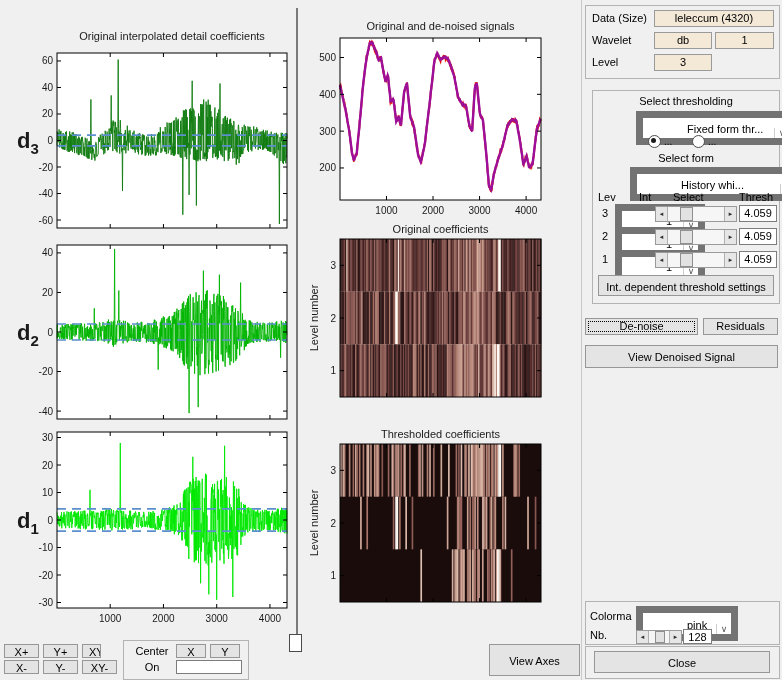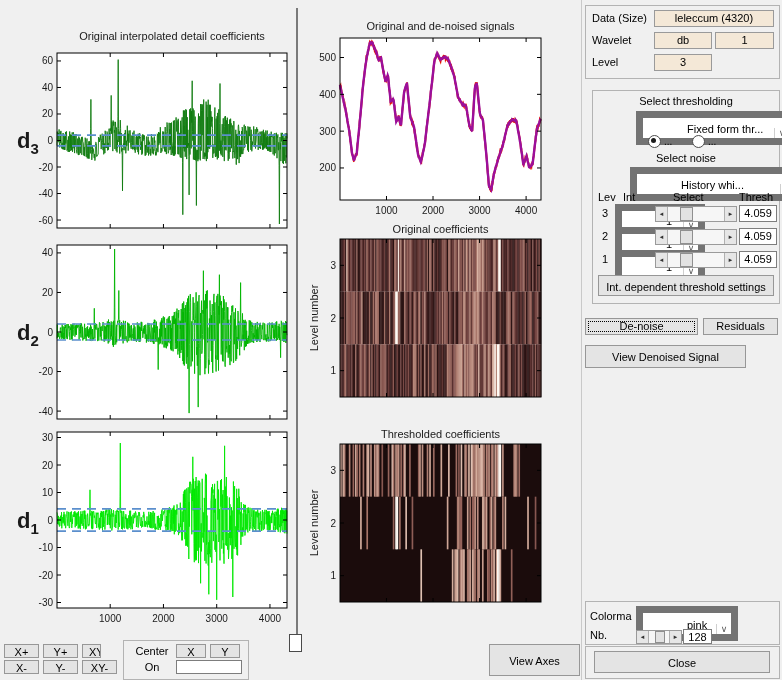--- a/index.html
+++ b/index.html
@@ -864,29 +864,29 @@
 
     <div class="radio sel" style="left:55px;top:44px">
       <span class="circ"></span>
       <span>...</span>
     </div>
     <div class="radio" style="left:99px;top:44px">
       <span class="circ"></span>
       <span>...</span>
     </div>
 
-    <span class="lbl" style="left:0;top:61px;width:186px;text-align:center">Select noise</span>
+    <span class="lbl" style="left:0;top:61px;width:186px;text-align:center">Select form</span>
 
     <div class="combo" style="left:37px;top:76px;width:118px;height:20px">
       <span class="cv">History whi...</span>
       <span class="chev">∨</span>
     </div>
 
     <span class="lbl" style="left:5px;top:100px">Lev</span>
-    <span class="lbl" style="left:30px;top:100px">Int</span>
+    <span class="lbl" style="left:46px;top:100px">Int</span>
     <span class="lbl" style="left:80px;top:100px">Select</span>
     <span class="lbl" style="left:146px;top:100px">Thresh</span>
 
     <span class="lbl" style="left:9px;top:116px">3</span>
     <div class="combo" style="left:22px;top:113px;width:36px;height:19px">
       <span class="cv">1</span>
       <span class="chev">∨</span>
     </div>
     <div class="winslider" style="left:62px;top:115px;width:80px;height:14px">
       <span class="arr l">◄</span>
@@ -923,21 +923,21 @@
         </span>
       <span class="arr r">►</span>
     </div>
     <span class="wfield" style="left:146px;top:160px;width:36px;height:15px">4.059</span>
 
     <button class="btn big" style="left:5px;top:184px;width:176px;height:21px">Int. dependent threshold settings</button>
   </div>
 
   <button class="btn focus" style="left:585px;top:318px;width:113px;height:17px">De-noise</button>
   <button class="btn" style="left:703px;top:318px;width:75px;height:17px">Residuals</button>
-  <button class="btn big" style="left:585px;top:345px;width:161px;height:23px">View Denoised Signal</button>
+  <button class="btn big" style="left:585px;top:345px;width:193px;height:23px">View Denoised Signal</button>
 
   <div class="grp" style="left:585px;top:601px;width:193px;height:42px">
     <span class="lbl" style="left:4px;top:8px">Colorma</span>
     <div class="combo" style="left:50px;top:4px;width:48px;height:21px">
       <span class="cv">pink</span>
       <span class="chev">∨</span>
     </div>
     <span class="lbl" style="left:4px;top:27px">Nb.</span>
     <div class="winslider" style="left:50px;top:28px;width:44px;height:12px">
       <span class="arr l">◄</span>

